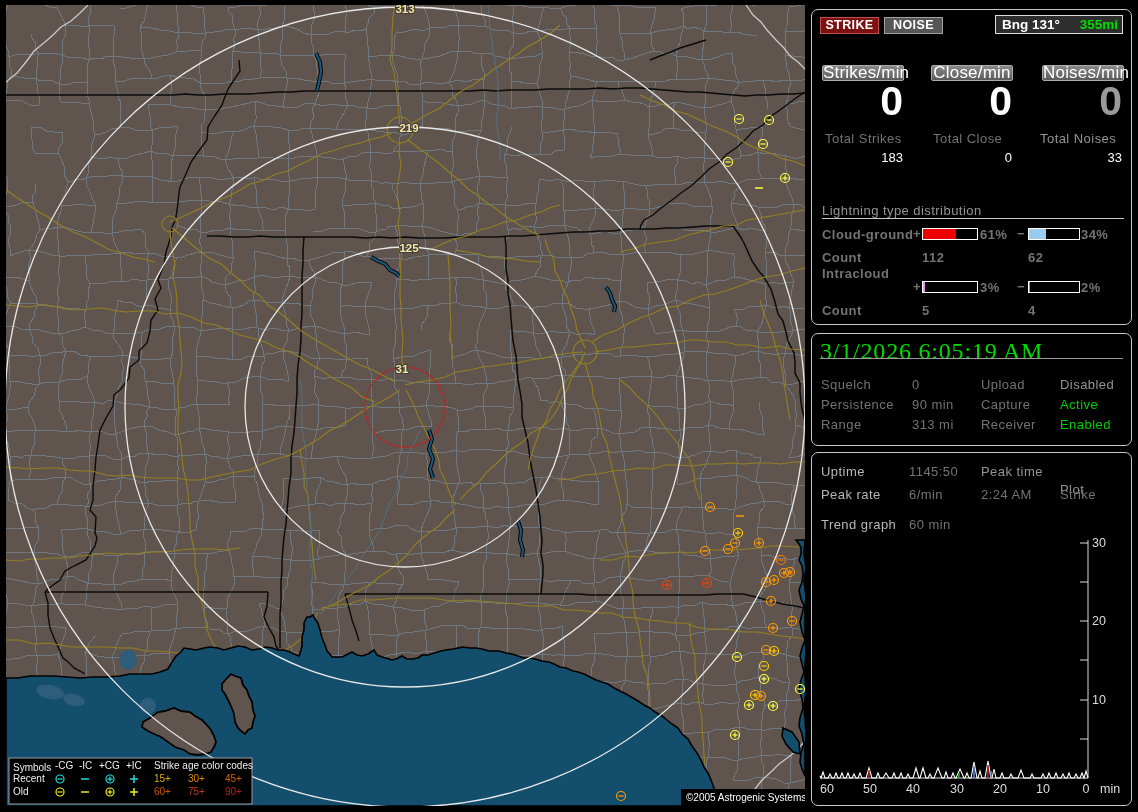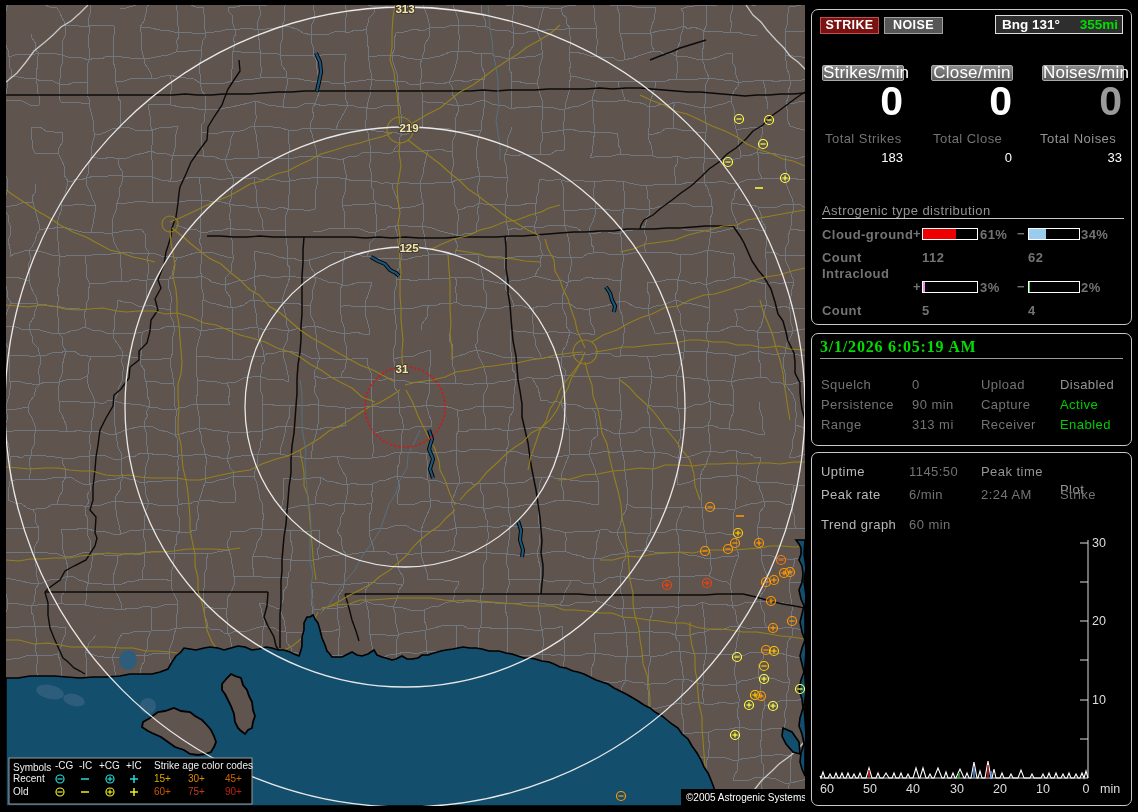--- a/index.html
+++ b/index.html
@@ -240,21 +240,21 @@
 <div class="big0" style="left:803px;top:81px;width:100px;">0</div>
 <div class="big0" style="left:912px;top:81px;width:100px;">0</div>
 <div class="big0" style="left:1022px;top:81px;width:100px;color:#9a9a9a;">0</div>
 <div class="lbl" style="left:825px;top:131px;">Total Strikes</div>
 <div class="lbl" style="left:933px;top:131px;">Total Close</div>
 <div class="lbl gray" style="left:1040px;top:131px;">Total Noises</div>
 <div class="val" style="left:803px;top:150px;width:100px;">183</div>
 <div class="val" style="left:912px;top:150px;width:100px;">0</div>
 <div class="val" style="left:1022px;top:150px;width:100px;">33</div>
 
-<div class="lbl gray" style="left:822px;top:203px;">Astrogenic type distribution</div>
+<div class="lbl gray" style="left:822px;top:203px;">Lightning type distribution</div>
 <div class="abs" style="left:822px;top:218px;width:302px;height:1px;background:#c8c8c8;"></div>
 <div class="lbl b" style="left:822px;top:227px;">Cloud-ground</div>
 <div class="lbl b" style="left:913px;top:226px;">+</div>
 <div class="bar" style="left:922px;top:228px;">
     <div style="width:61%;background:#ee0000;"></div>
   </div>
 <div class="lbl b" style="left:980px;top:227px;">61%</div>
 <div class="lbl b" style="left:1017px;top:226px;">−</div>
 <div class="bar2" style="left:1028px;top:228px;">
     <div style="width:34%;background:#99ccee;"></div>
@@ -271,21 +271,21 @@
 <div class="lbl b" style="left:980px;top:280px;">3%</div>
 <div class="lbl b" style="left:1017px;top:279px;">−</div>
 <div class="bar2" style="left:1028px;top:281px;">
     <div style="width:2%;background:#44cc44;"></div>
   </div>
 <div class="lbl b" style="left:1081px;top:280px;">2%</div>
 <div class="lbl b" style="left:822px;top:303px;">Count</div>
 <div class="lbl b" style="left:922px;top:303px;">5</div>
 <div class="lbl b" style="left:1028px;top:303px;">4</div>
 
-<div class="abs" style="left:820px;top:338px;font-family:'Liberation Serif',serif;font-weight:bold;font-size:16px;color:#00dd00;letter-spacing:0.8px;">3/1/2026 6:05:19 AM</div>
+<div class="abs" style="left:820px;top:338px;font-family:'Liberation Serif',serif;font-weight:normal;font-size:24px;color:#00dd00;letter-spacing:0.8px;">3/1/2026 6:05:19 AM</div>
 <div class="abs" style="left:820px;top:358px;width:303px;height:1px;background:#999;"></div>
 <div class="lbl" style="left:821px;top:377px;">Squelch</div>
 <div class="lbl" style="left:912px;top:377px;">0</div>
 <div class="lbl" style="left:981px;top:377px;">Upload</div>
 <div class="lbl gray" style="left:1060px;top:377px;">Disabled</div>
 <div class="lbl" style="left:821px;top:397px;">Persistence</div>
 <div class="lbl" style="left:912px;top:397px;">90 min</div>
 <div class="lbl" style="left:981px;top:397px;">Capture</div>
 <div class="lbl" style="left:1060px;top:397px;color:#00cc00;">Active</div>
 <div class="lbl" style="left:821px;top:417px;">Range</div>

